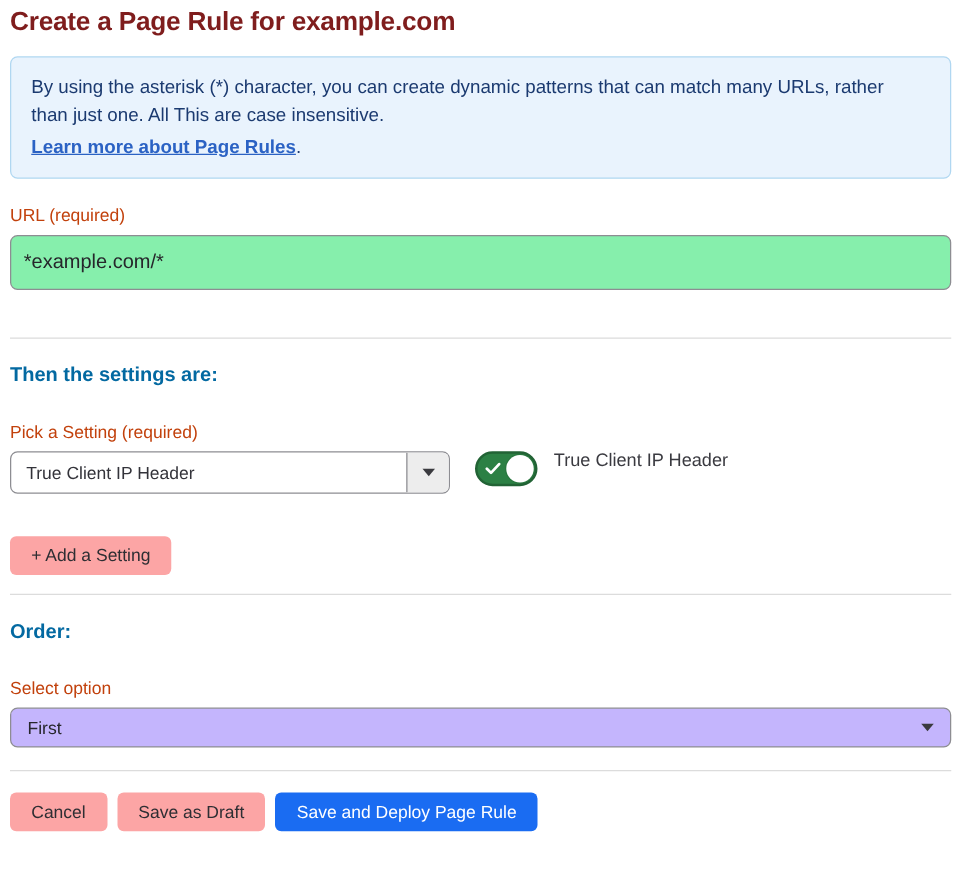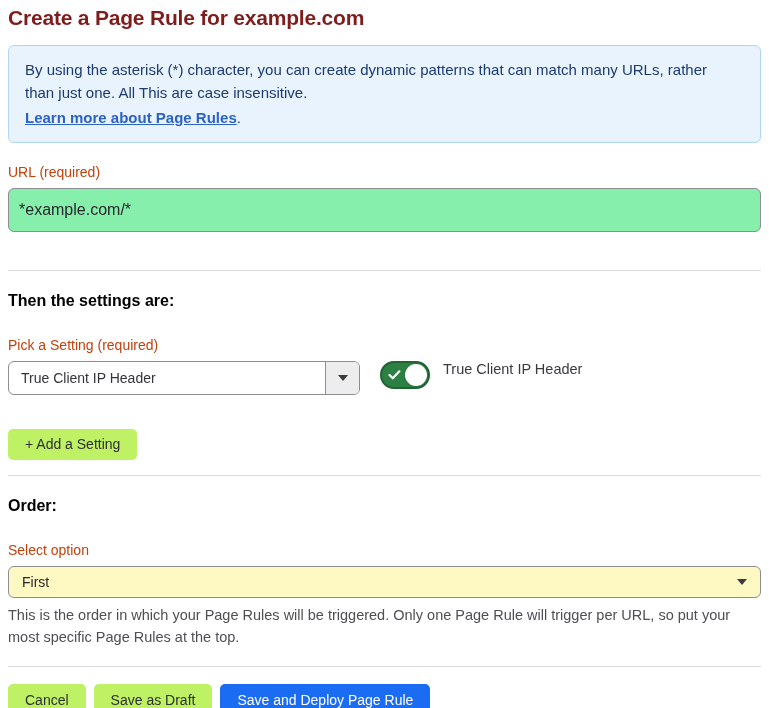--- a/index.html
+++ b/index.html
@@ -57,21 +57,21 @@
     border: none;
     border-top: 1px solid #dcdcdc;
     margin: 0;
   }
   .divider.d1 { margin-top: 38px; }
   .divider.d2 { margin-top: 15px; }
   .divider.d3 { margin-top: 18px; }
   .section-heading {
     font-size: 16px;
     font-weight: 700;
-    color: #000000;
+    color: #0369a1;
     margin: 21px 0 0 0;
   }
   .field-label.tight { margin-top: 27px; }
   .setting-row {
     display: flex;
     align-items: flex-start;
     margin-top: 8px;
   }
   .setting-select {
     width: 352px;
@@ -144,27 +144,27 @@
   .btn {
     height: 31px;
     padding: 0 17px;
     border: none;
     border-radius: 5px;
     font-size: 14px;
     font-family: inherit;
     cursor: pointer;
     white-space: nowrap;
   }
-  .btn.gray { background: #bef264; color: #2e2e33; }
+  .btn.gray { background: #fca5a5; color: #2e2e33; }
   .btn.blue { background: #1a6cf2; color: #ffffff; }
   .add-setting { margin-top: 34px; display: block; }
   .order-select {
     width: 100%;
     height: 32px;
-    background: #fef9c3;
+    background: #c4b5fd;
     border: 1px solid #8d8d92;
     border-radius: 6px;
     display: flex;
     align-items: center;
     justify-content: space-between;
     padding: 0 13px;
     font-size: 14px;
     color: #26262b;
     cursor: pointer;
   }
@@ -226,21 +226,20 @@
 
   <h2 class="section-heading" data-name="order-section-heading">Order:</h2>
 
   <label class="field-label tight" data-name="order-select-label">Select option</label>
 
   <div class="order-select" data-name="order-select">
     <span data-name="order-select-value">First</span>
     <span class="caret" data-name="chevron-down-icon"></span>
   </div>
 
-  <p class="help-text" data-name="order-help-text">This is the order in which your Page Rules will be triggered. Only one Page Rule will trigger per URL, so put your most specific Page Rules at the top.</p>
 
   <hr class="divider d3" data-name="divider">
 
   <div class="footer" data-name="footer-actions">
     <button class="btn gray" data-name="cancel-button">Cancel</button>
     <button class="btn gray" data-name="save-draft-button">Save as Draft</button>
     <button class="btn blue" data-name="save-deploy-button">Save and Deploy Page Rule</button>
   </div>
 
 </div>

